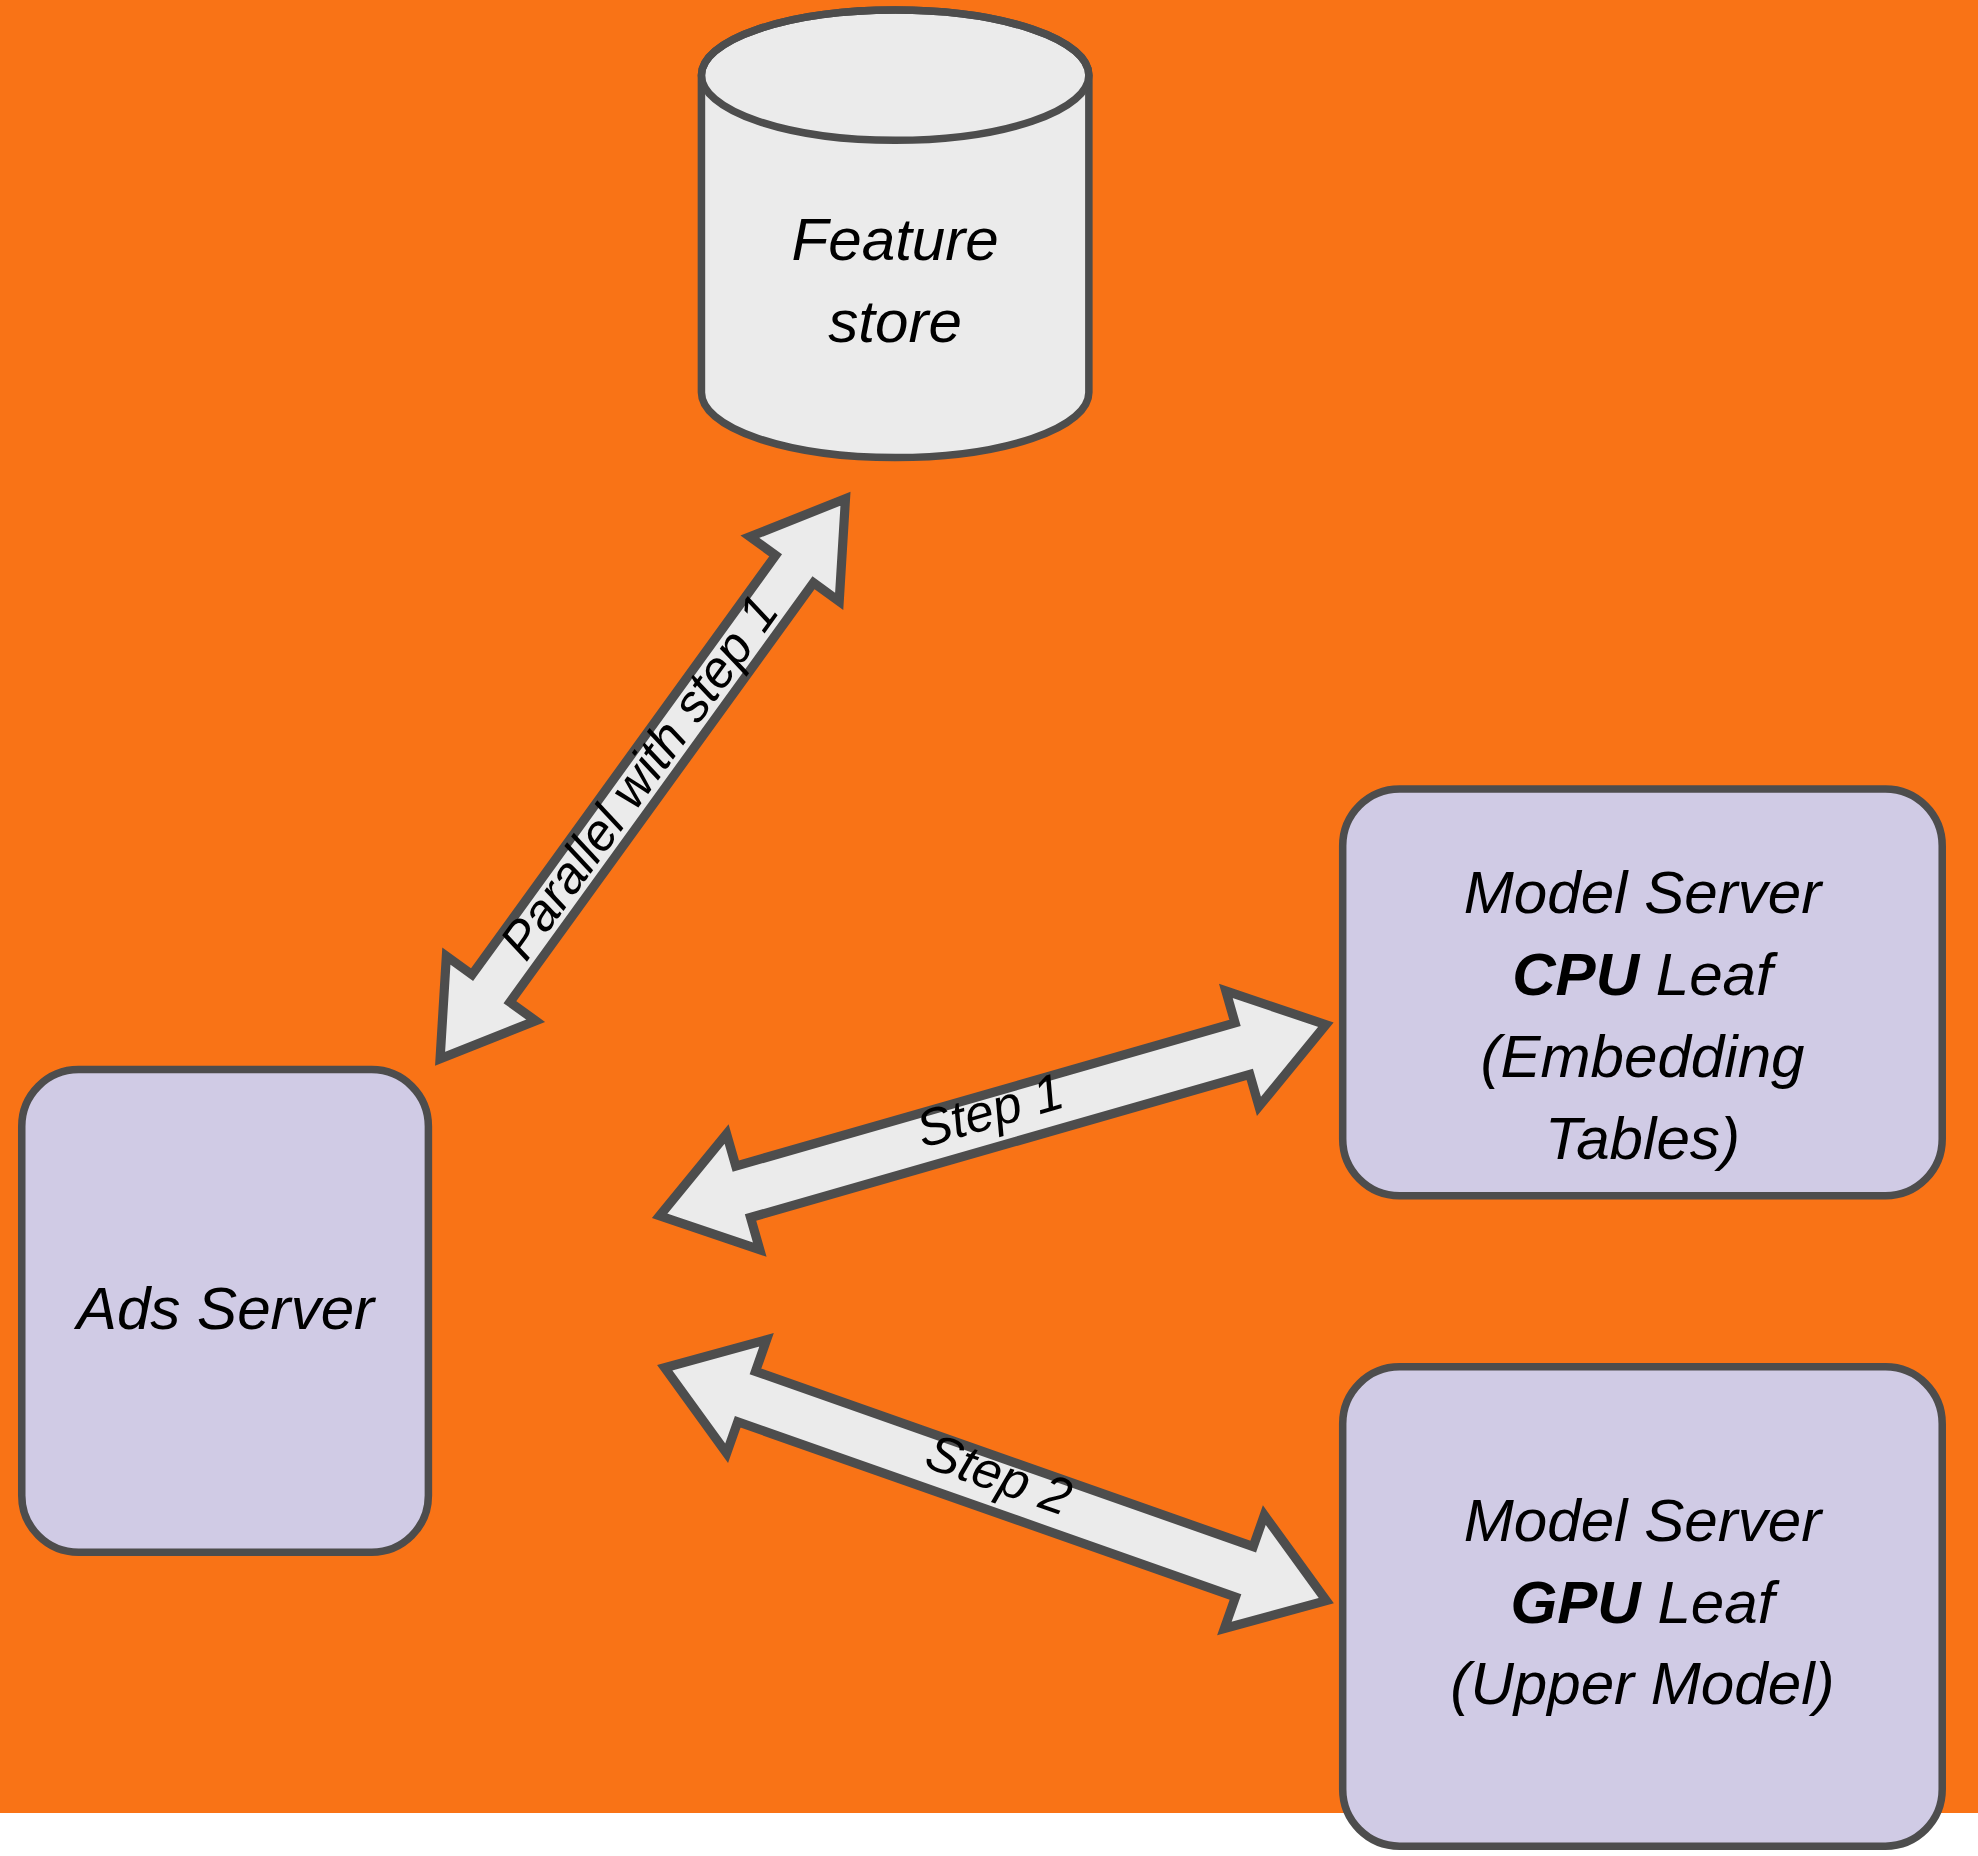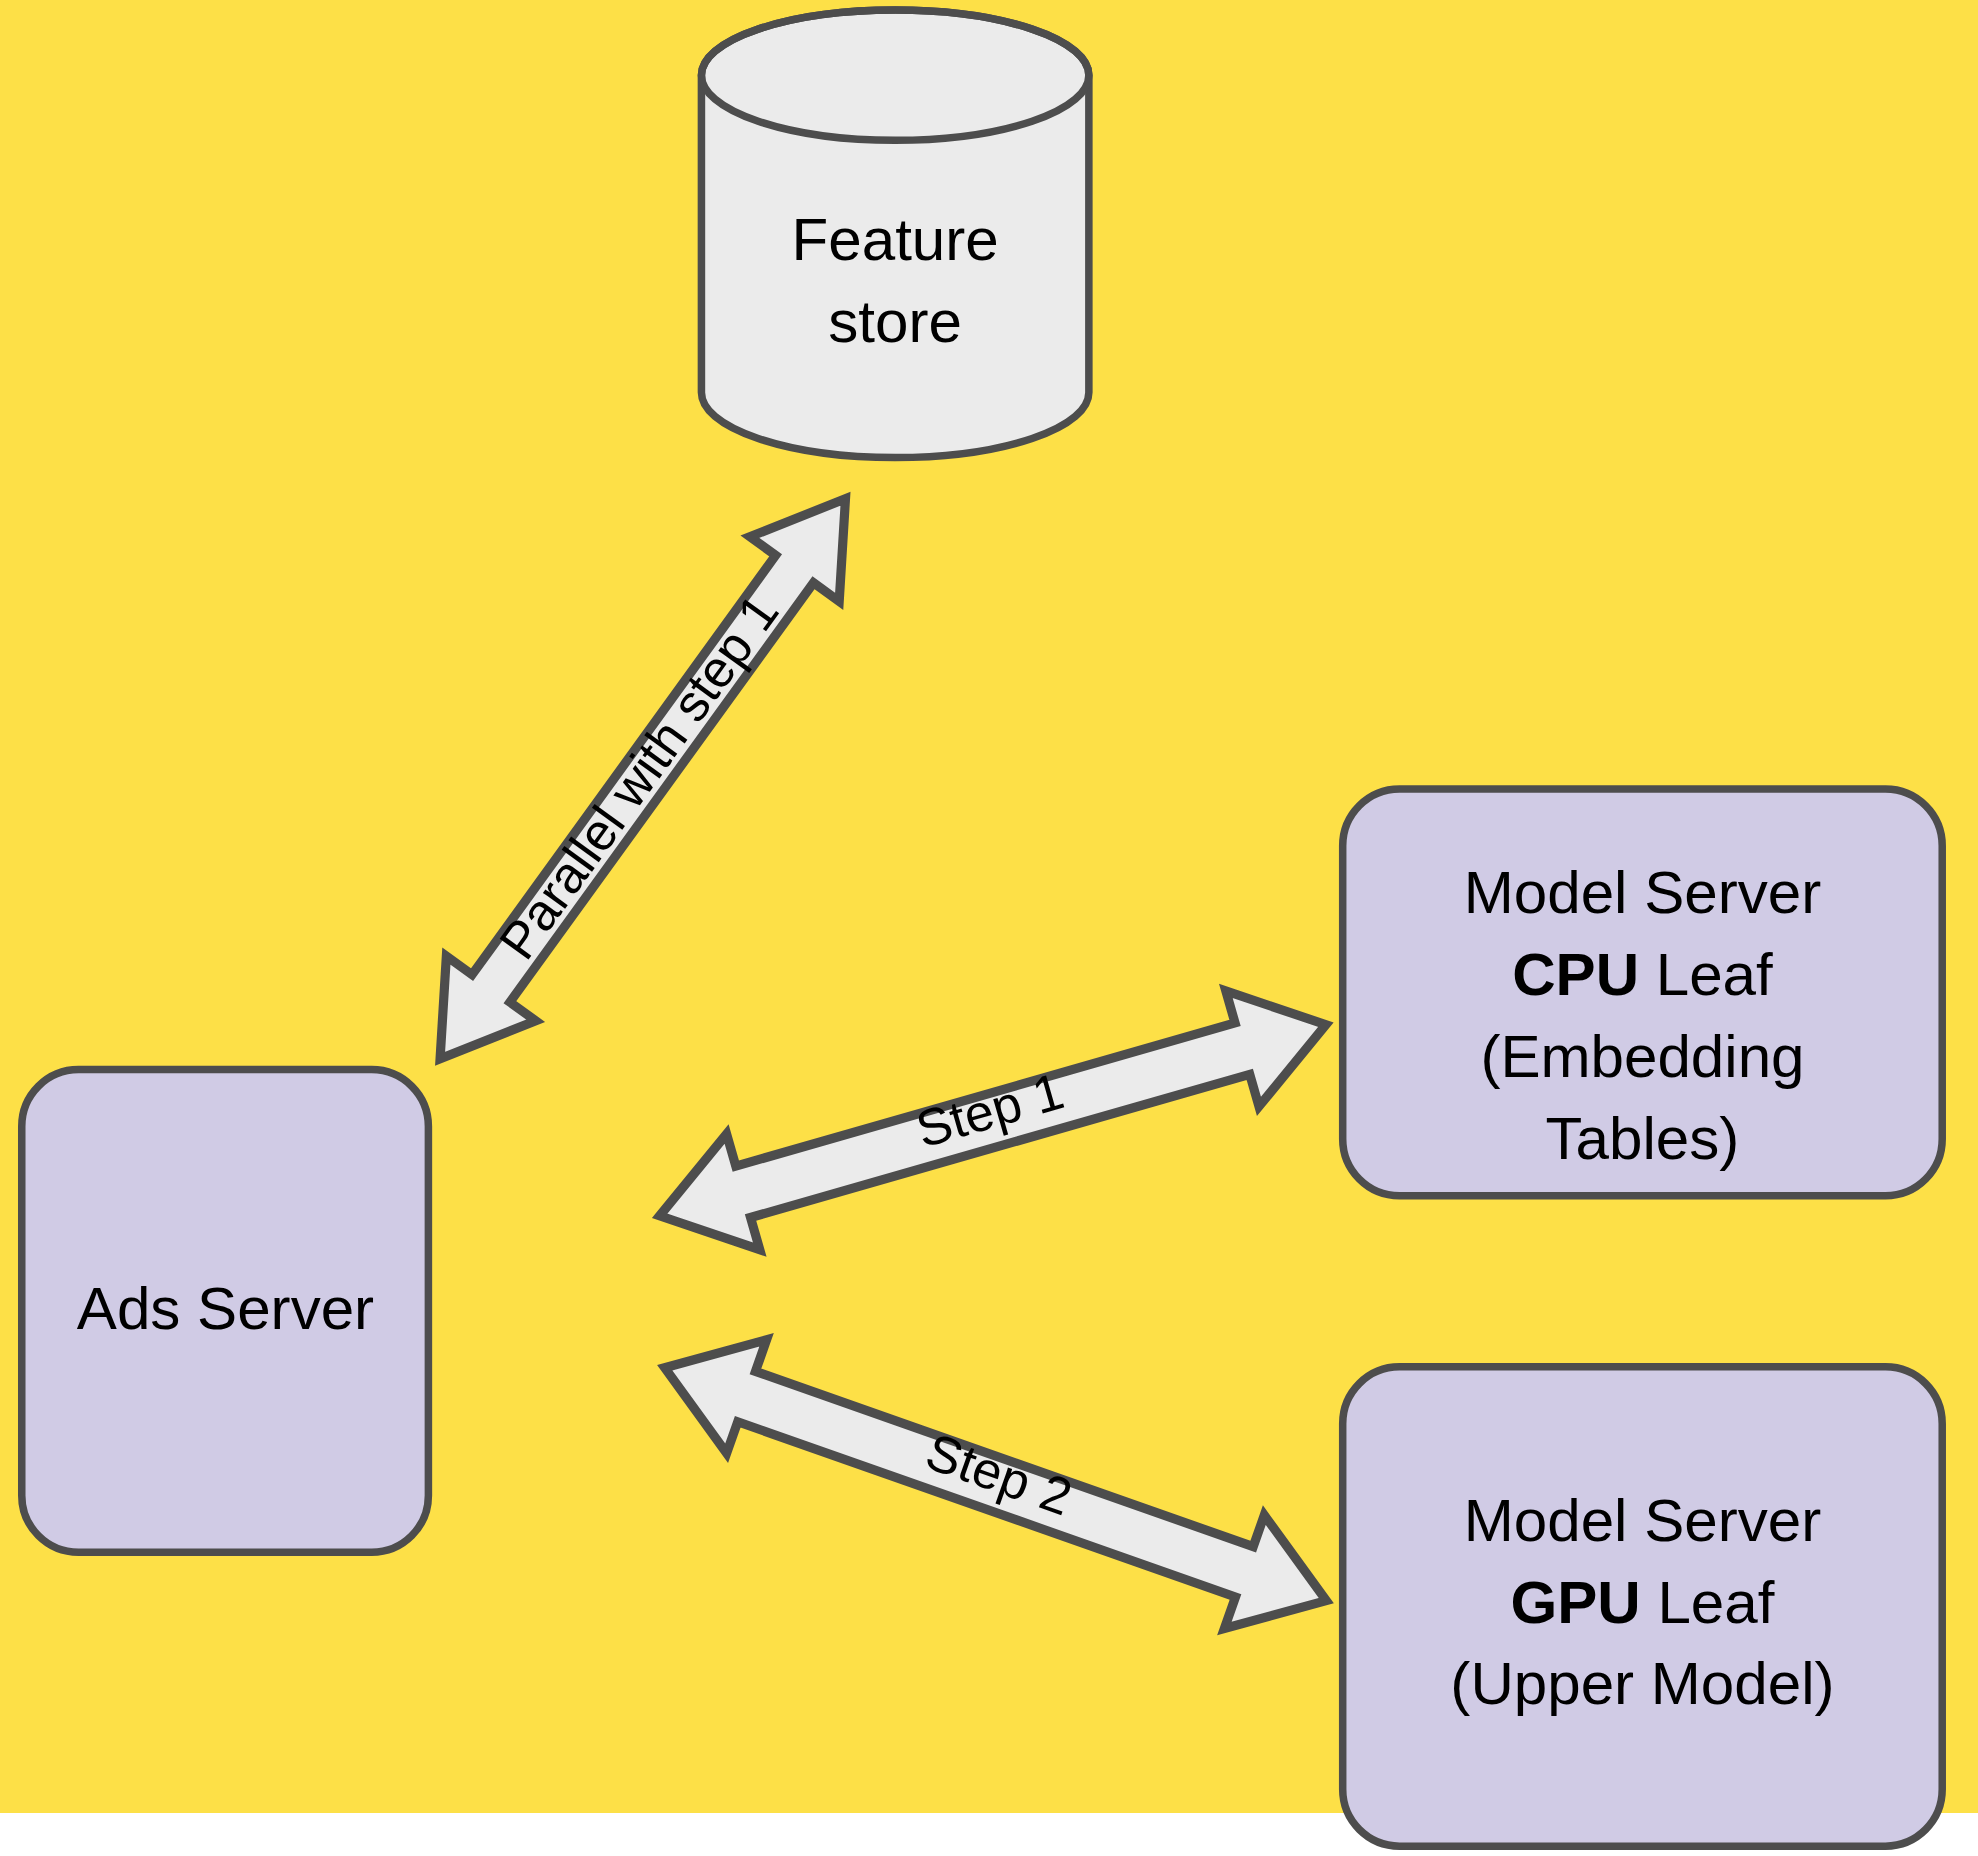--- a/index.html
+++ b/index.html
@@ -10,21 +10,22 @@
   body {
     width: 1979px;
     height: 1857px;
     font-family: "Liberation Sans", sans-serif;
     overflow: hidden;
   }
   #diagram-root {
     position: relative;
     width: 1979px;
     height: 1813px;
-    background: #fde047;
+    background: #f97316;
+    font-style: italic;
   }
   svg.canvas {
     position: absolute;
     top: 0;
     left: 0;
     width: 1979px;
     height: 1857px;
     display: block;
   }
   .node-text {

